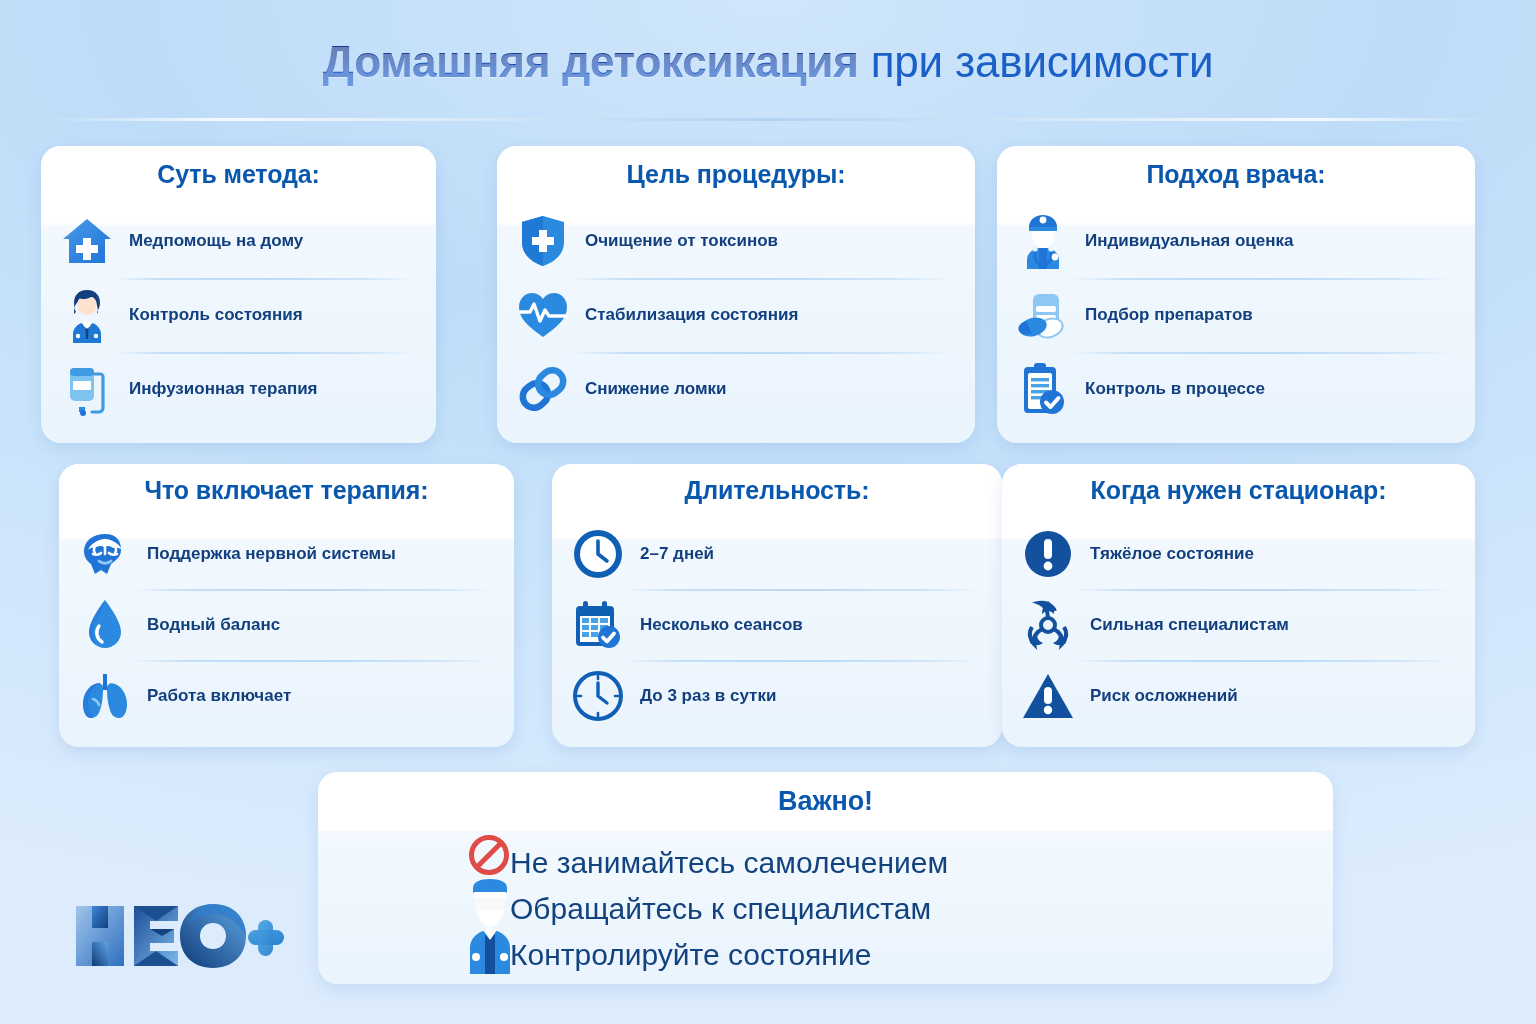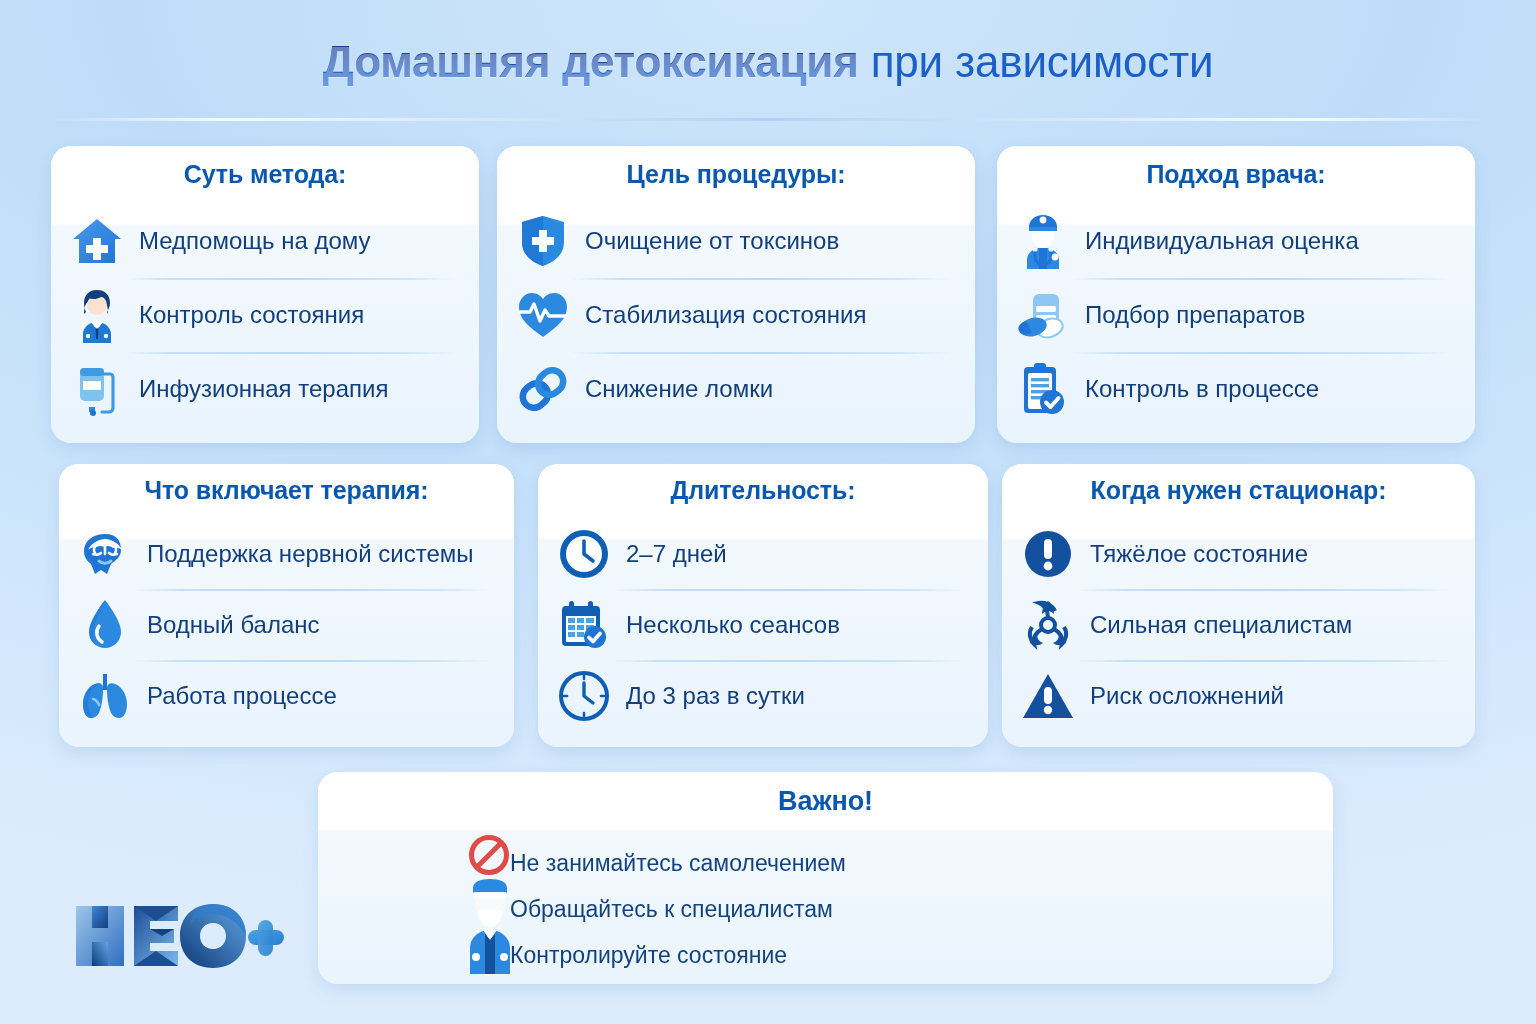--- a/index.html
+++ b/index.html
@@ -44,46 +44,46 @@
     margin:0;font-size:25px;font-weight:bold;color:#0a58ae;letter-spacing:-.1px;white-space:nowrap;
   }
   .card-body{padding:2px 18px 10px 18px;}
   .row{display:flex;align-items:center;gap:14px;height:74px;position:relative;}
   .row + .row::before{
     content:"";position:absolute;top:0;left:56px;right:6px;height:2px;
     background:linear-gradient(90deg,rgba(197,223,246,0) 0%,#c5dff6 14%,#bcd9f3 52%,#cfe6f9 86%,rgba(207,230,249,0) 100%);
   }
   .ico{width:56px;min-width:56px;height:58px;display:flex;align-items:center;justify-content:center;}
   .ico svg{display:block;}
-  .row-label{font-size:24px;color:#123f7d;line-height:1.15;white-space:nowrap;}
+  .row-label{font-size:17px;color:#123f7d;line-height:1.15;white-space:nowrap;font-weight:bold;}
 
   
-  #card-1{left:51px;  top:146px; width:428px; height:297px;}
+  #card-1{left:41px;  top:146px; width:395px; height:297px;}
   #card-2{left:497px; top:146px; width:478px; height:297px;}
   #card-3{left:997px; top:146px; width:478px; height:297px;}
   
   #card-4{left:59px;  top:464px; width:455px; height:283px;}
-  #card-5{left:538px; top:464px; width:450px; height:283px;}
+  #card-5{left:552px; top:464px; width:450px; height:283px;}
   #card-6{left:1002px;top:464px; width:473px; height:283px;}
 
   #card-1 .card-head h2,#card-2 .card-head h2,#card-3 .card-head h2{font-size:25px;}
   #card-4 .card-head,#card-5 .card-head,#card-6 .card-head{height:52px;}
   #card-4 .row,#card-5 .row,#card-6 .row{height:71px;}
 
   
   #card-important{
     position:absolute;left:318px;top:772px;width:1015px;height:212px;border-radius:20px;overflow:hidden;
     background:linear-gradient(180deg,#ffffff 0%,#ffffff 27%,#f3f9fe 28%,#eaf4fd 100%);
     box-shadow:0 6px 16px rgba(86,140,200,.18), 0 1px 0 rgba(255,255,255,.9) inset;
   }
   #card-important .card-head{height:58px;}
   #card-important .card-head h2{font-size:27px;color:#0a58ae;}
   .imp-body{position:relative;padding-top:6px;}
   .imp-row{display:flex;align-items:center;height:46px;padding-left:192px;}
-  .imp-row .imp-label{font-size:23px;color:#13437f;white-space:nowrap;margin-top:8px;}
+  .imp-row .imp-label{font-size:30px;color:#13437f;white-space:nowrap;margin-top:8px;}
   .imp-icon-stop{position:absolute;left:150px;top:4px;width:42px;height:42px;}
   .imp-icon-doc{position:absolute;left:146px;top:48px;width:52px;height:96px;}
 
   
   .logo{position:absolute;left:72px;top:900px;width:214px;height:72px;}
 </style>
 </head>
 <body>
 
 <div class="page">
@@ -290,21 +290,21 @@
       <div class="row">
         <span class="ico">
           <svg width="52" height="52" viewBox="0 0 52 52">
             <path d="M24 4h4v16h-4z" fill="#1f74d6"></path>
             <path d="M24 18c0-4-4-6-8-4C10 16 4 24 4 34c0 8 3 14 8 14 4 0 8-3 9-8 2-6 3-12 3-22z" fill="#2b8ae0"></path>
             <path d="M28 18c0-4 4-6 8-4 6 2 12 10 12 20 0 8-3 14-8 14-4 0-8-3-9-8-2-6-3-12-3-22z" fill="#2b8ae0"></path>
             <path d="M24 18c0-4-4-6-8-4C10 16 4 24 4 34c0 8 3 14 8 14 1 0 2 0 3-.5C11 45 9 39 9 33c0-9 5-16 10-18 2-1 4-1 5 0z" fill="#1f74d6" opacity=".55"></path>
             <path d="M14 29c3 1 5 3 6 6" fill="none" stroke="#8ec8f2" stroke-width="2.6" stroke-linecap="round"></path>
           </svg>
         </span>
-        <span class="row-label">Работа процессе</span>
+        <span class="row-label">Работа включает</span>
       </div>
 
     </div>
   </div>
 
   <div class="card" id="card-5">
     <div class="card-head">
       <h2>Длительность:</h2>
     </div>
     <div class="card-body">

